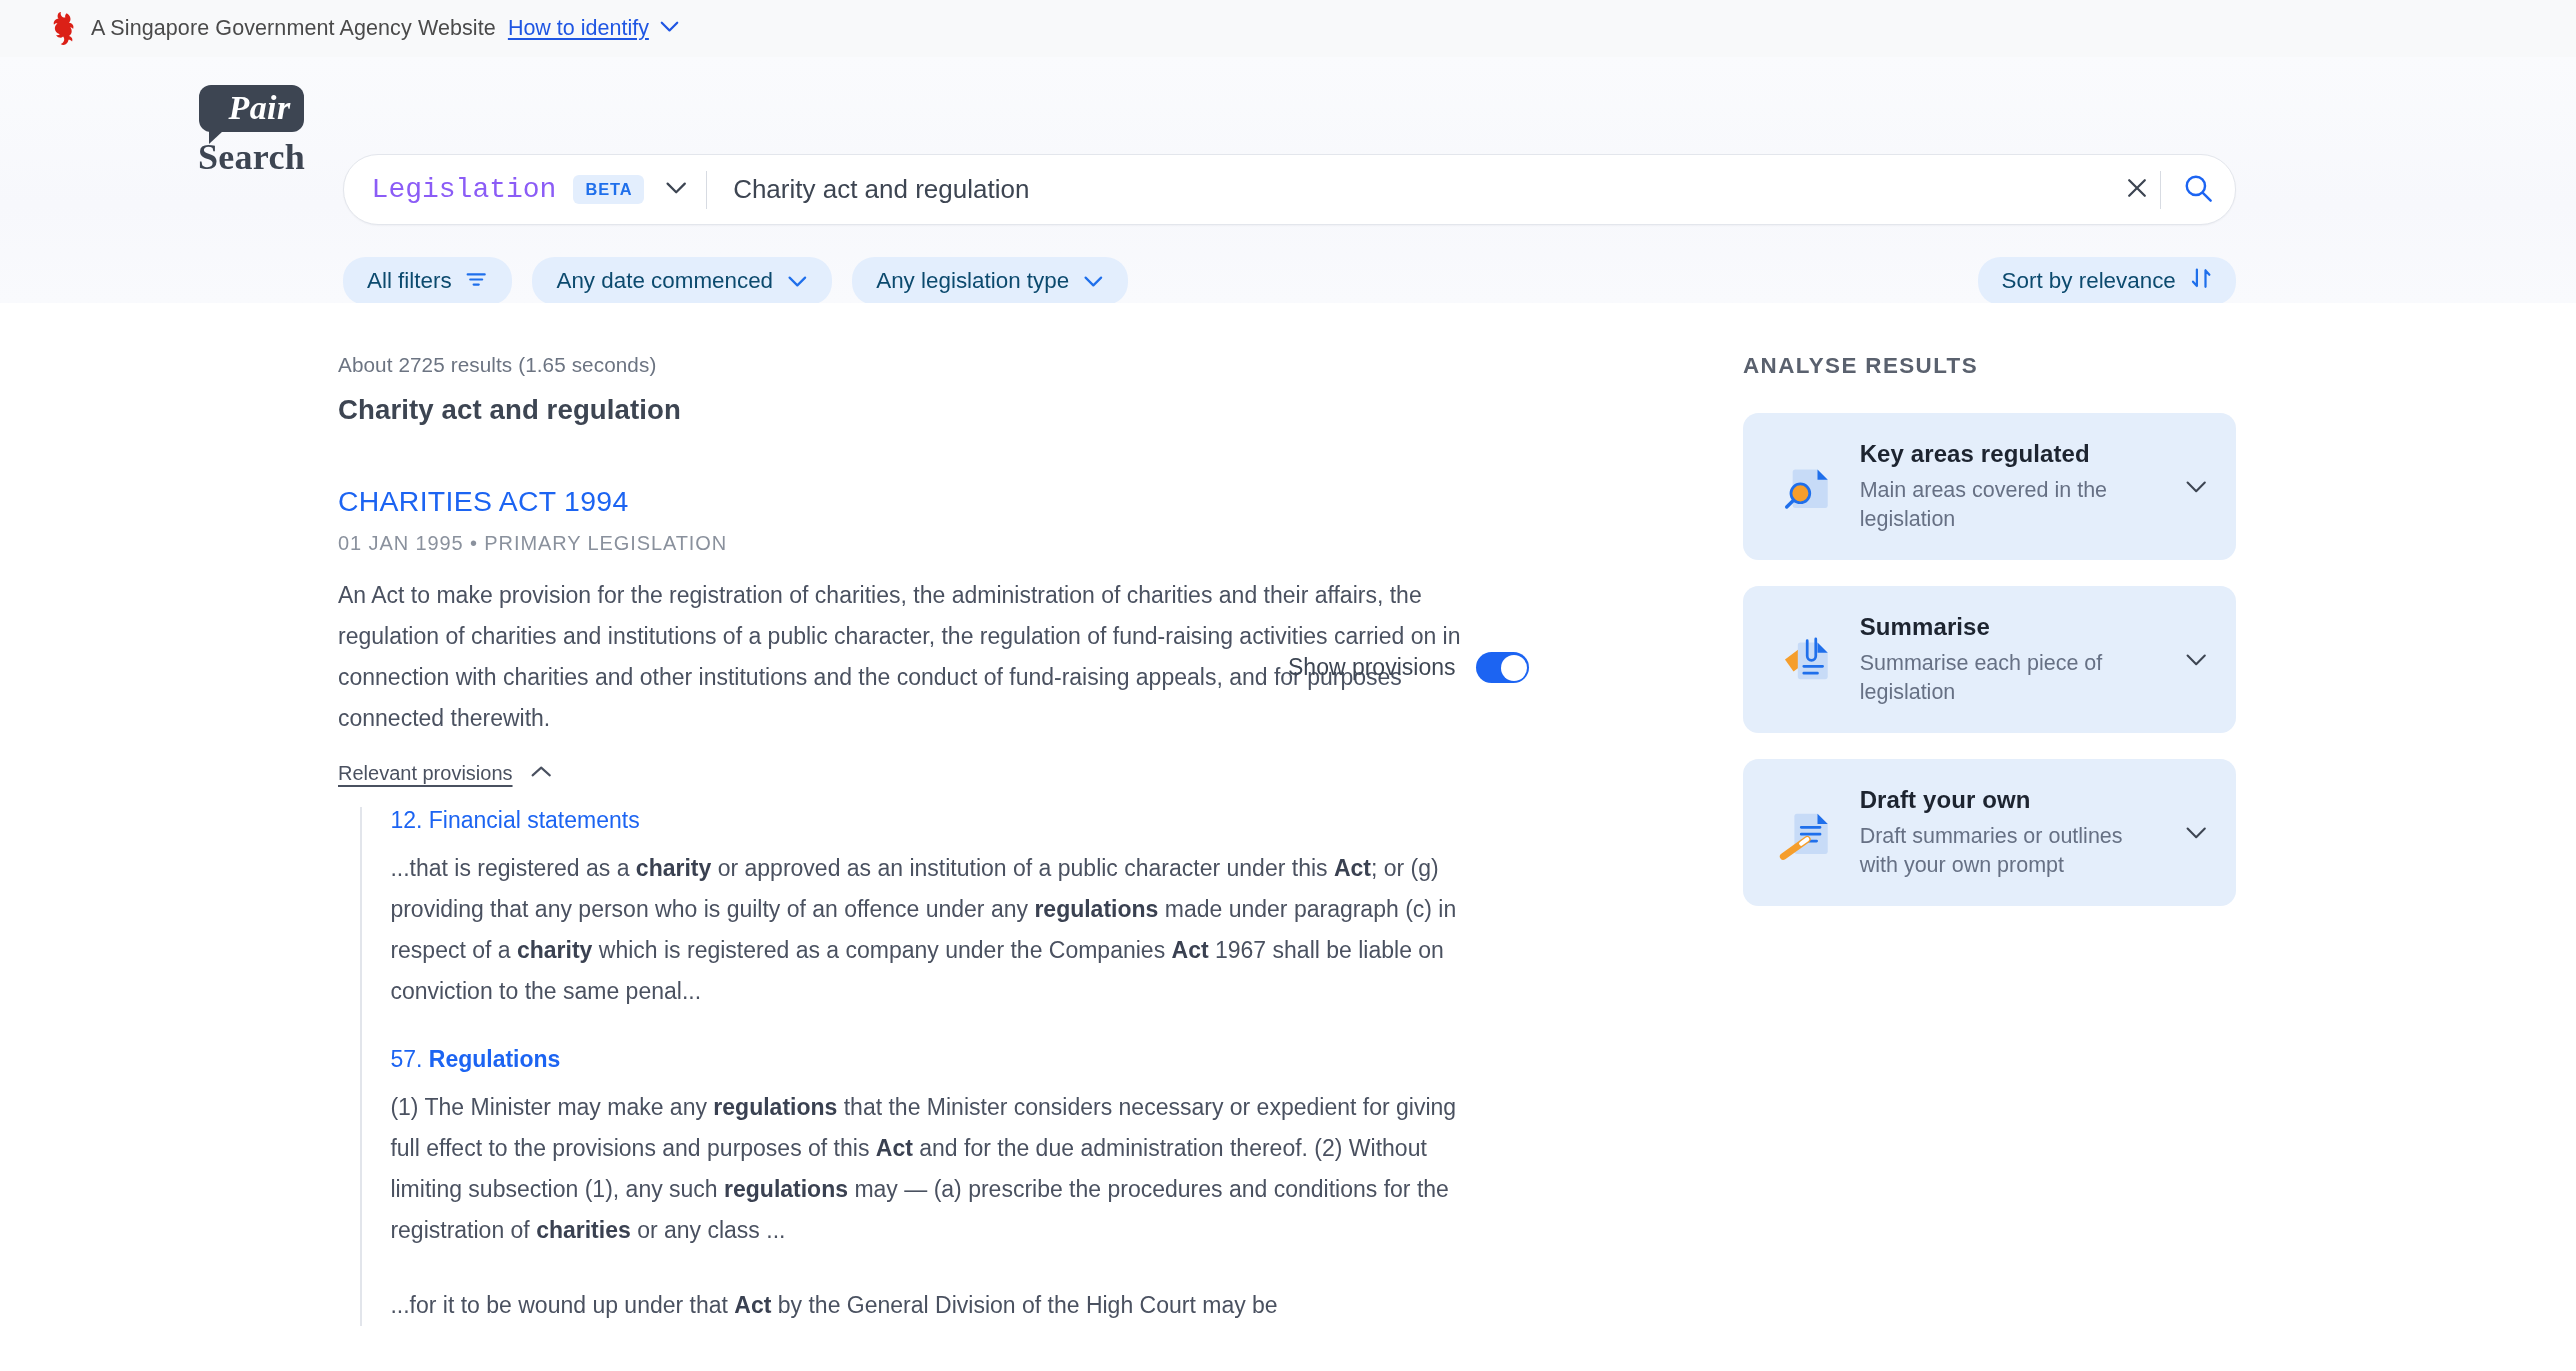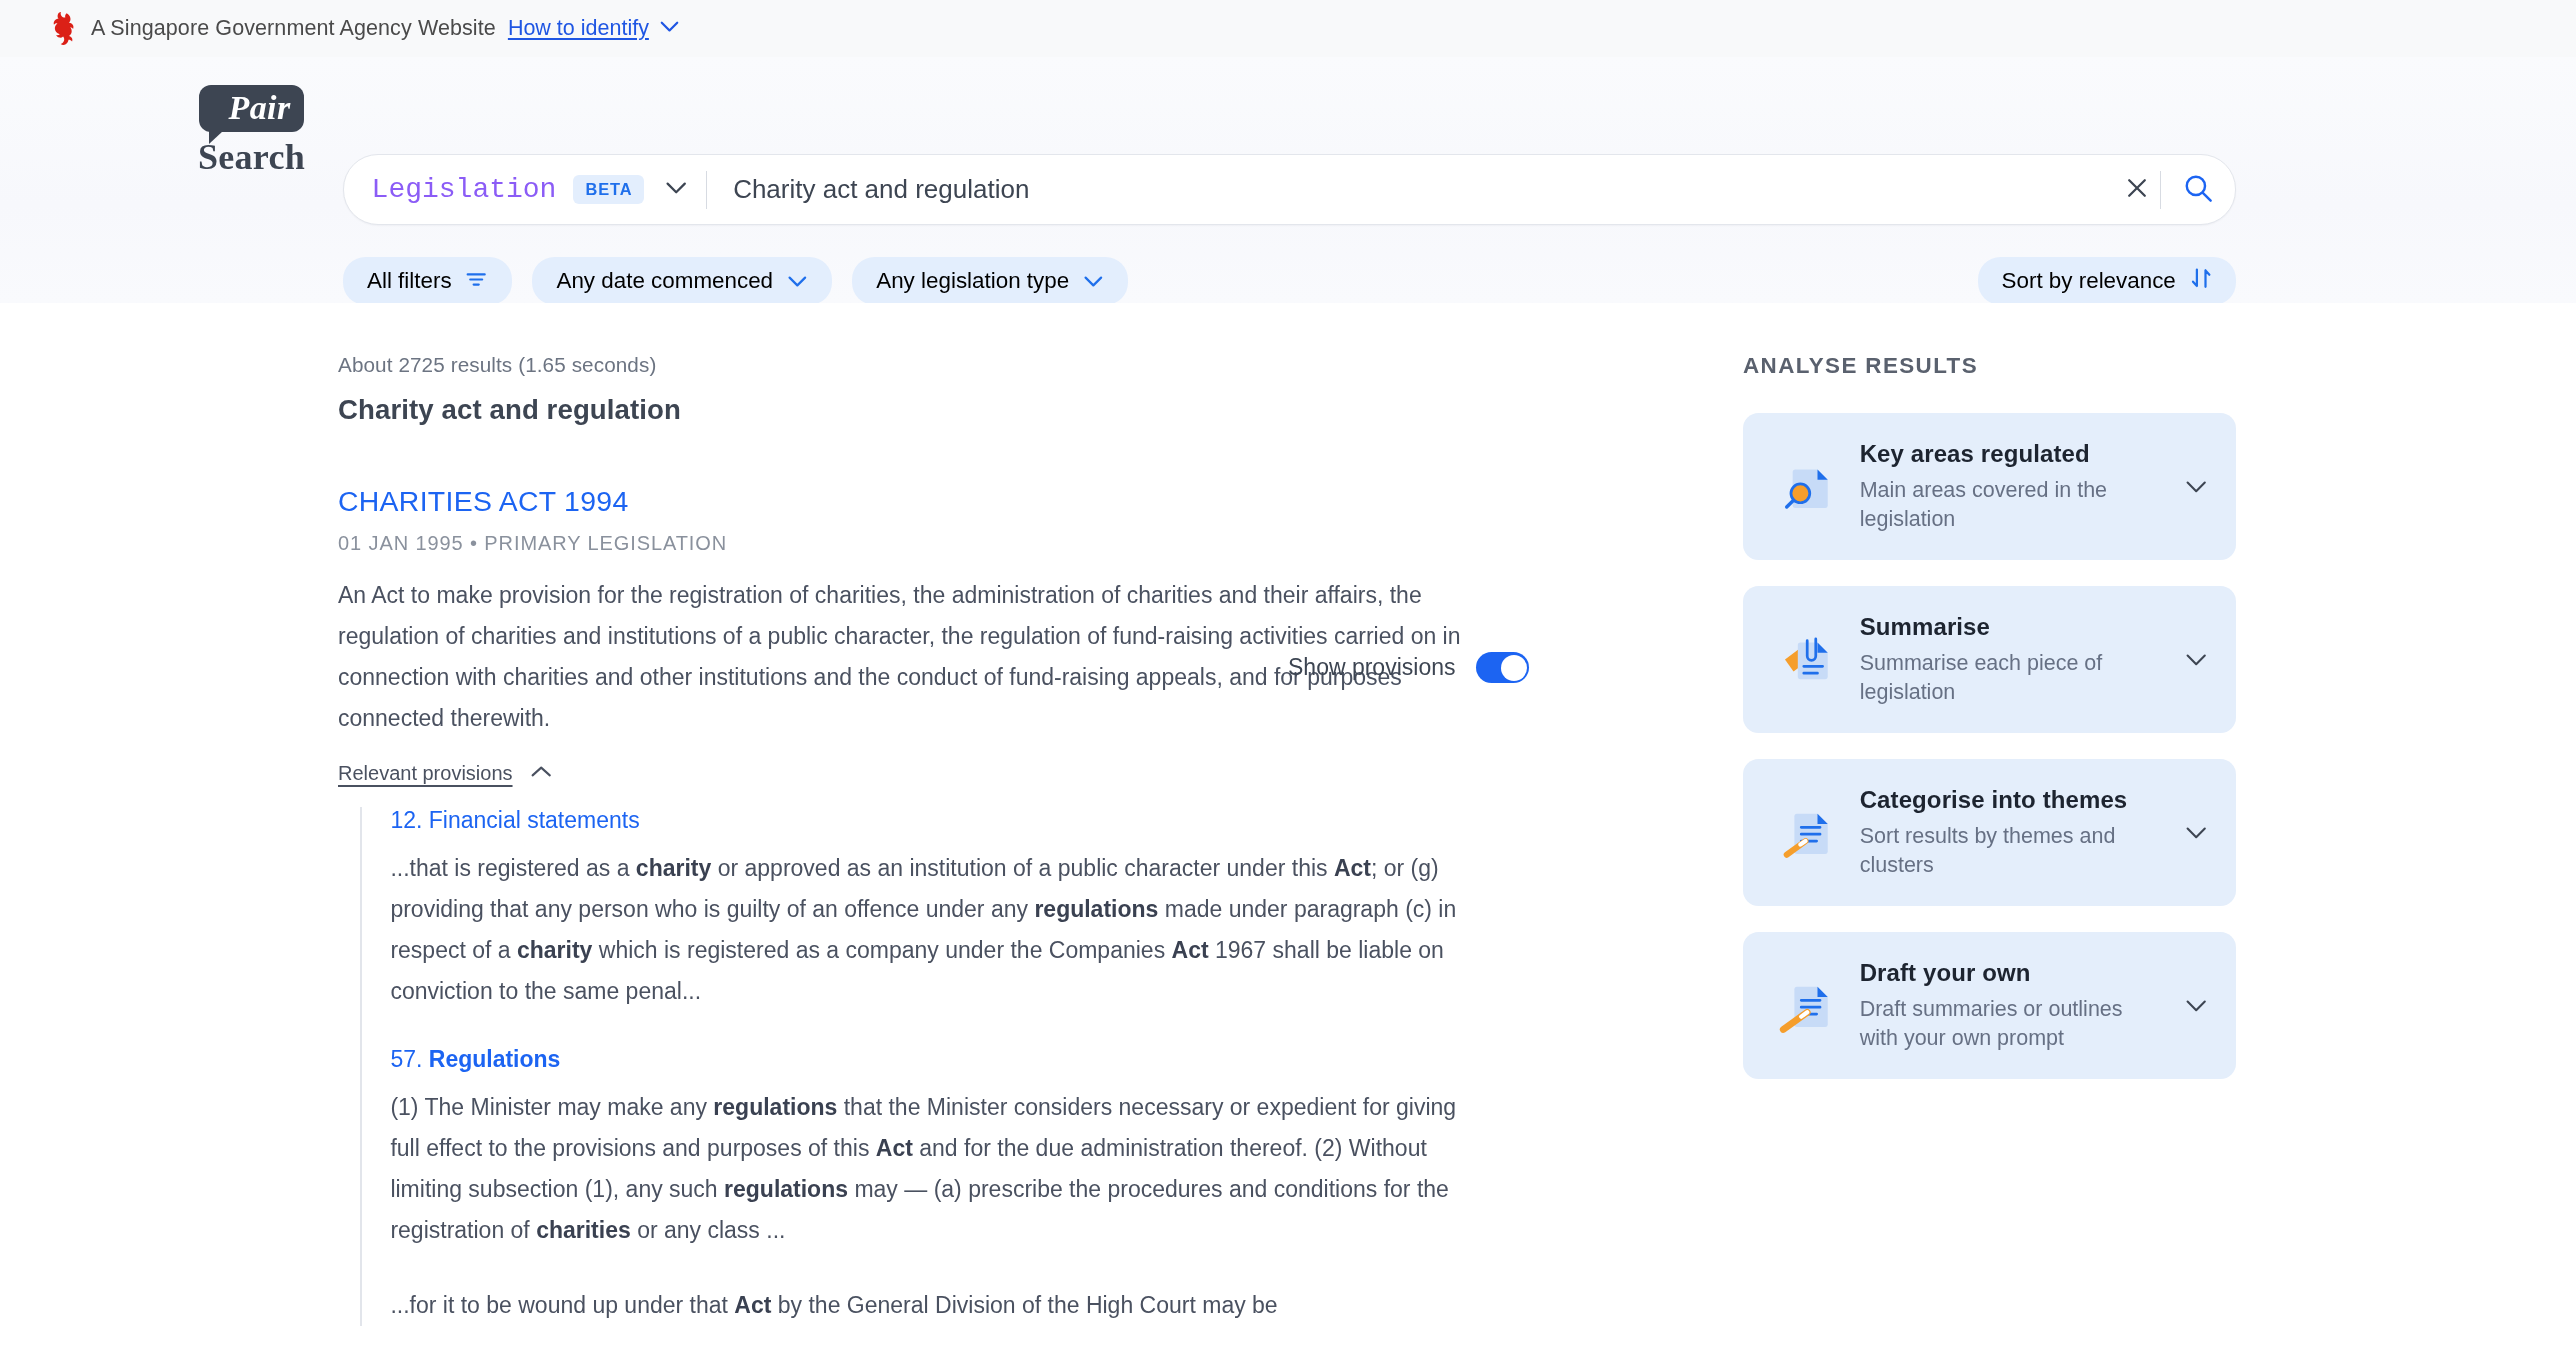--- a/index.html
+++ b/index.html
@@ -157,21 +157,21 @@
     position: absolute;
     left: 343px;
     top: 200px;
     width: 1893px;
     display: flex;
     align-items: center;
     gap: 20.7px;
   }
   .pill {
     background: #E3EEFD;
-    color: #000000;
+    color: #0c4a6e;
     border: 0;
     border-radius: 22.4px;
     height: 48px;
     padding: 0 24px;
     display: flex;
     align-items: center;
     gap: 13.8px;
     font-family: "Liberation Sans", sans-serif;
     font-size: 22.4px;
     cursor: pointer;
@@ -504,40 +504,20 @@
         <div class="rail-title">Summarise</div>
         <div class="rail-desc">Summarise each piece of legislation</div>
       </div>
       <div class="rail-chev">
         <svg width="22.4" height="13.8" viewBox="0 0 26 16">
             <path d="M3 3l10 10L23 3" stroke="#3D4552" stroke-width="2.4" fill="none" stroke-linecap="round" stroke-linejoin="round"></path>
           </svg>
       </div>
     </div>
 
-    <div class="rail-card">
-      <div class="rail-icon">
-        <svg width="65" height="65" viewBox="0 0 76 76">
-          <path d="M28 16h24l12 12v32a3 3 0 0 1-3 3H28a3 3 0 0 1-3-3V19a3 3 0 0 1 3-3z" fill="#C7DBF7"></path>
-          <path d="M52 16l12 12H52z" fill="#1F6FEB"></path>
-          <path d="M33 32h22M33 40h22M33 48h18" stroke="#1F6FEB" stroke-width="3.2" stroke-linecap="round"></path>
-          <path d="M38 48L16 64" stroke="#F59E2C" stroke-width="7" stroke-linecap="round"></path>
-          <path d="M38 48l-6 4" stroke="#ffffff" stroke-width="5" stroke-linecap="round"></path>
-        </svg>
-      </div>
-      <div class="rail-body">
-        <div class="rail-title">Categorise into themes</div>
-        <div class="rail-desc">Sort results by themes and clusters</div>
-      </div>
-      <div class="rail-chev">
-        <svg width="22.4" height="13.8" viewBox="0 0 26 16">
-            <path d="M3 3l10 10L23 3" stroke="#3D4552" stroke-width="2.4" fill="none" stroke-linecap="round" stroke-linejoin="round"></path>
-          </svg>
-      </div>
-    </div>
 
     <div class="rail-card">
       <div class="rail-icon">
         <svg width="65" height="65" viewBox="0 0 76 76">
           <path d="M28 16h24l12 12v32a3 3 0 0 1-3 3H28a3 3 0 0 1-3-3V19a3 3 0 0 1 3-3z" fill="#C7DBF7"></path>
           <path d="M52 16l12 12H52z" fill="#1F6FEB"></path>
           <path d="M33 32h22M33 40h22M33 48h18" stroke="#1F6FEB" stroke-width="3.2" stroke-linecap="round"></path>
           <path d="M40 46L12 66" stroke="#F59E2C" stroke-width="8" stroke-linecap="round"></path>
           <path d="M40 46l-7 5" stroke="#ffffff" stroke-width="5" stroke-linecap="round"></path>
         </svg>

